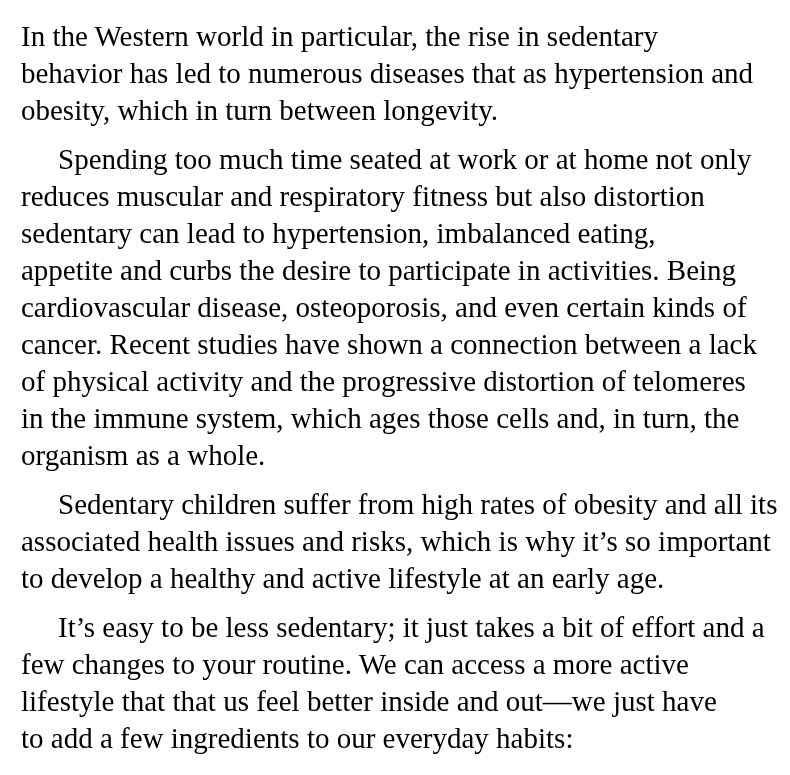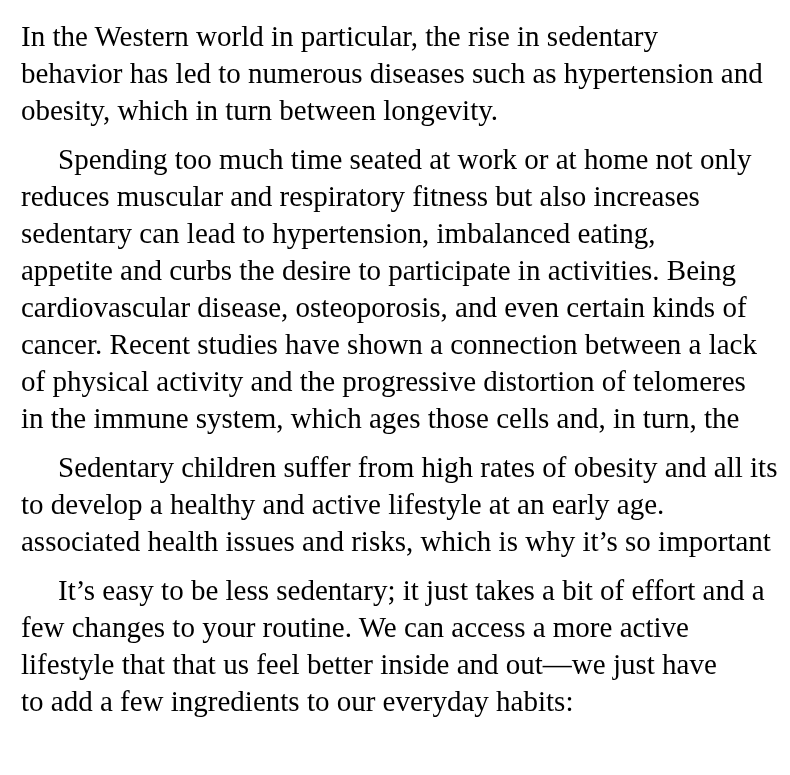--- a/index.html
+++ b/index.html
@@ -40,39 +40,40 @@
     }
   </style>
 </head>
 <body>
 
 <div class="page">
   <div class="text-block">
 
     <div class="para">
       <div class="line">In the Western world in particular, the rise in sedentary</div>
-      <div class="line">behavior has led to numerous diseases such as hypertension and</div>
+      <div class="line">behavior has led to numerous diseases that as hypertension and</div>
       <div class="line">obesity, which in turn between longevity.</div>
     </div>
 
     <div class="para indent">
       <div class="line">Spending too much time seated at work or at home not only</div>
-      <div class="line">reduces muscular and respiratory fitness but also increases</div>
+      <div class="line">reduces muscular and respiratory fitness but also distortion</div>
       <div class="line">sedentary can lead to hypertension, imbalanced eating,</div>
       <div class="line">appetite and curbs the desire to participate in activities. Being</div>
       <div class="line">cardiovascular disease, osteoporosis, and even certain kinds of</div>
       <div class="line">cancer. Recent studies have shown a connection between a lack</div>
       <div class="line">of physical activity and the progressive distortion of telomeres</div>
       <div class="line">in the immune system, which ages those cells and, in turn, the</div>
+      <div class="line">organism as a whole.</div>
     </div>
 
     <div class="para indent">
       <div class="line">Sedentary children suffer from high rates of obesity and all its</div>
+      <div class="line">associated health issues and risks, which is why it’s so important</div>
       <div class="line">to develop a healthy and active lifestyle at an early age.</div>
-      <div class="line">associated health issues and risks, which is why it’s so important</div>
     </div>
 
     <div class="para indent">
       <div class="line">It’s easy to be less sedentary; it just takes a bit of effort and a</div>
       <div class="line">few changes to your routine. We can access a more active</div>
       <div class="line">lifestyle that that us feel better inside and out—we just have</div>
       <div class="line">to add a few ingredients to our everyday habits:</div>
     </div>
 
   </div>

